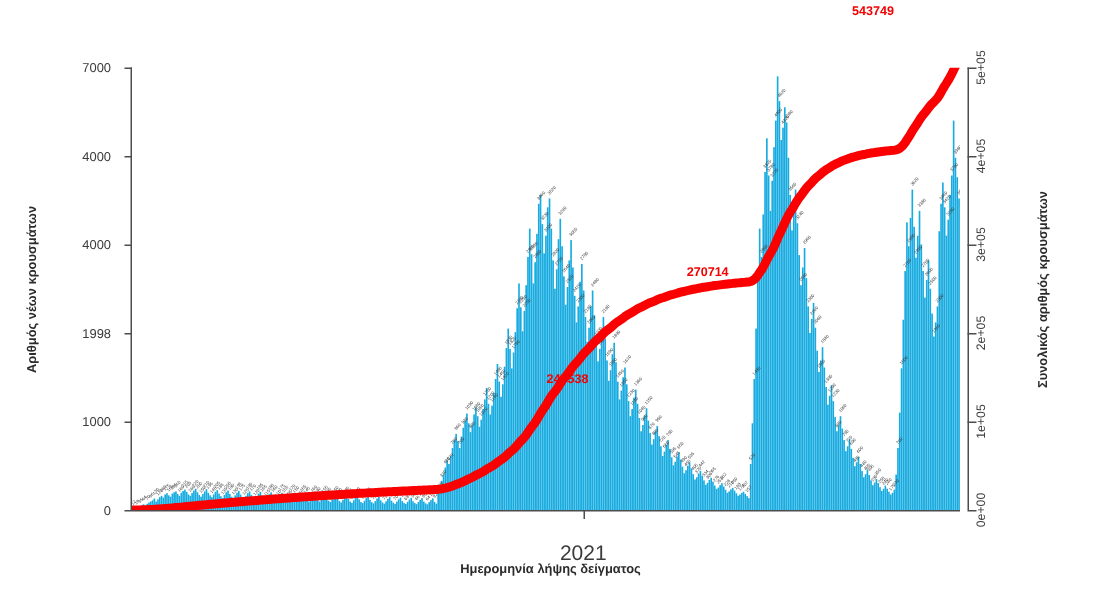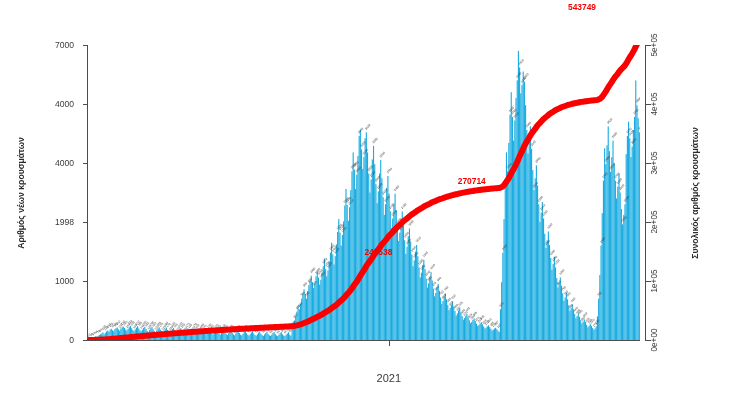--- a/index.html
+++ b/index.html
@@ -48,21 +48,21 @@
   .ylab-right span{
     transform:rotate(-90deg);white-space:nowrap;
     font-size:8.6px;font-weight:bold;color:#2b2b2b;
   }
 
   
   .axis-x{position:absolute;left:88px;top:340px;width:552px;height:8px;}
   .axis-x .spine{position:absolute;left:0;top:0;width:100%;height:1.3px;background:#4d4d4d;}
   .axis-x .tick{position:absolute;top:0;width:1.3px;height:6px;background:#4d4d4d;}
   .xtick-label{
-    position:absolute;top:372px;font-size:11px;color:#3b3b3b;
+    position:absolute;top:360px;font-size:14px;color:#3b3b3b;
     transform:translateX(-50%);white-space:nowrap;
   }
   .xlab{
     position:absolute;left:0;top:374px;width:734px;text-align:center;
     font-size:8.6px;font-weight:bold;color:#2b2b2b;
   }
 
   
   .cum-annot{
     position:absolute;font-size:8.4px;font-weight:bold;color:#f40000;
@@ -803,20 +803,21 @@
       <div class="tick" style="top: 0px;"></div>
     </div>
   <div class="ylab-right">
     <span>Συνολικός αριθμός κρουσμάτων</span>
   </div>
 
   <div class="axis-x" id="axisX">
     <div class="spine"></div>
   <div class="tick" style="left: 300.84px;"></div>
     </div>
+  <div class="xlab">Ημερομηνία λήψης δείγματος</div>
 
 <div class="ytick-label" style="top: 340px; right: auto; position: absolute; left: 22px; width: 52px;">0</div>
     <div class="ytick-label" style="top: 281px; right: auto; position: absolute; left: 22px; width: 52px;">1000</div>
     <div class="ytick-label" style="top: 222px; right: auto; position: absolute; left: 22px; width: 52px;">1998</div>
     <div class="ytick-label" style="top: 163px; right: auto; position: absolute; left: 22px; width: 52px;">4000</div>
     <div class="ytick-label" style="top: 104px; right: auto; position: absolute; left: 22px; width: 52px;">4000</div>
     <div class="ytick-label" style="top: 45px; right: auto; position: absolute; left: 22px; width: 52px;">7000</div>
     <div style="position: absolute; left: 654px; top: 340px; width: 0px; height: 0px;">
       <div style="position: absolute; transform: translate(-50%, -50%) rotate(-90deg); font-size: 8.2px; color: rgb(59, 59, 59); white-space: nowrap;">0e+00</div>
     </div>

